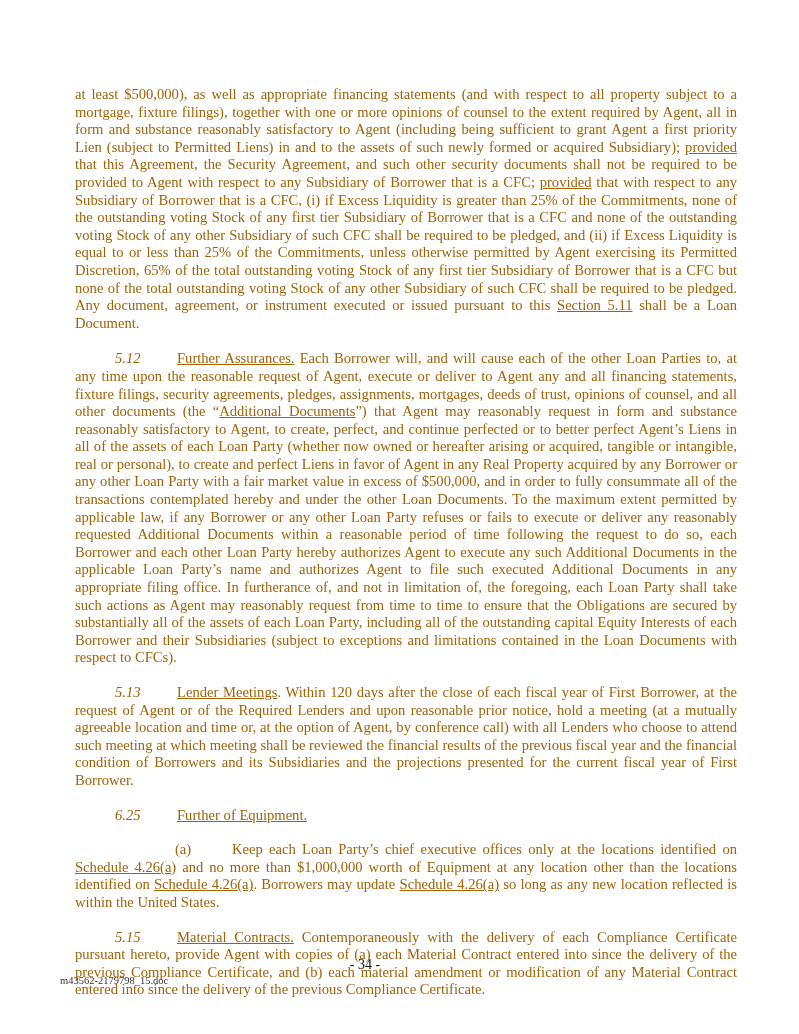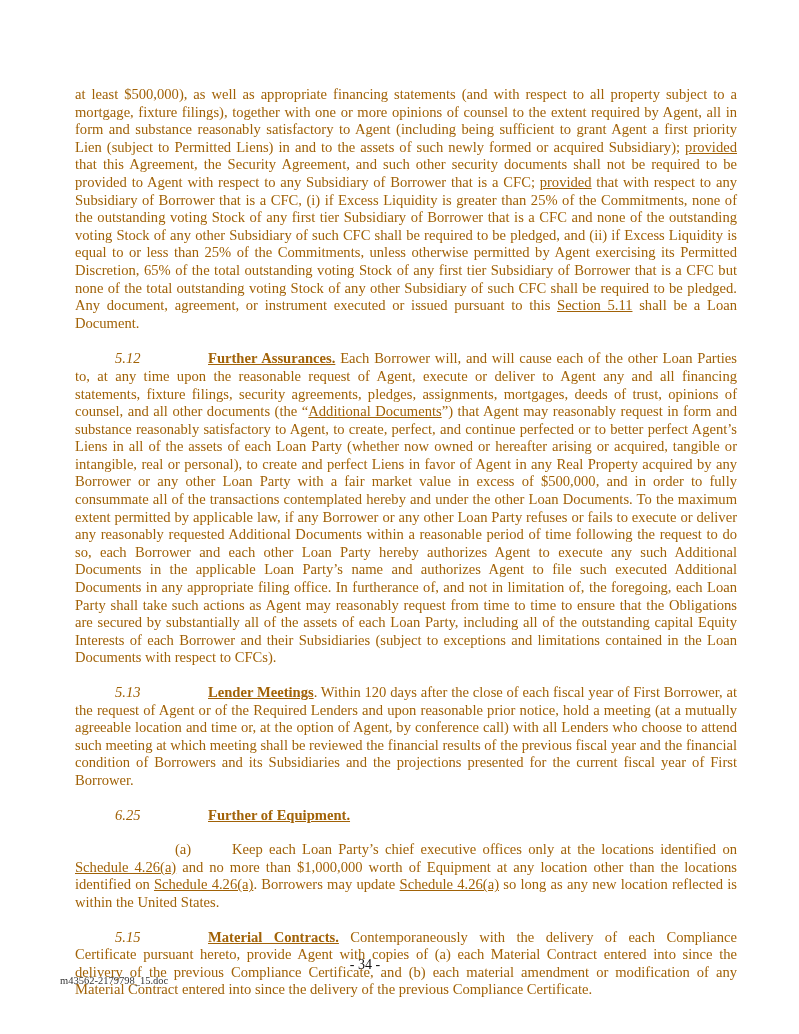--- a/index.html
+++ b/index.html
@@ -5,21 +5,21 @@
   html, body { margin: 0; padding: 0; background: #ffffff; }
   body { width: 799px; height: 1034px; position: relative; overflow: hidden; }
   .page {
     position: absolute; left: 75px; top: 86px; width: 662px;
     font-family: "Liberation Serif", serif; font-size: 14.6px; line-height: 17.6px;
     color: #a16207; text-align: justify;
   }
   .para { margin: 0; }
   .gap { height: 17.5px; }
   .sec-num { display: inline-block; width: 62px; padding-left: 40px; font-style: italic; }
-  .sec-title { font-weight: bold; text-decoration: underline; margin-left: 31px; }
+  .sec-title { font-weight: normal; text-decoration: underline; }
   .u { text-decoration: underline; }
   .subhead { padding-left: 40px; }
   .subhead .sec-num { padding-left: 0; }
   .sub-item .sub-label { display: inline-block; padding-left: 100px; width: 57px; }
   .page-num {
     position: absolute; top: 957px; left: 0; width: 730px; text-align: center;
     font-family: "Liberation Serif", serif; font-size: 14px; color: #111;
   }
   .footer-doc {
     position: absolute; top: 975px; left: 60px;

